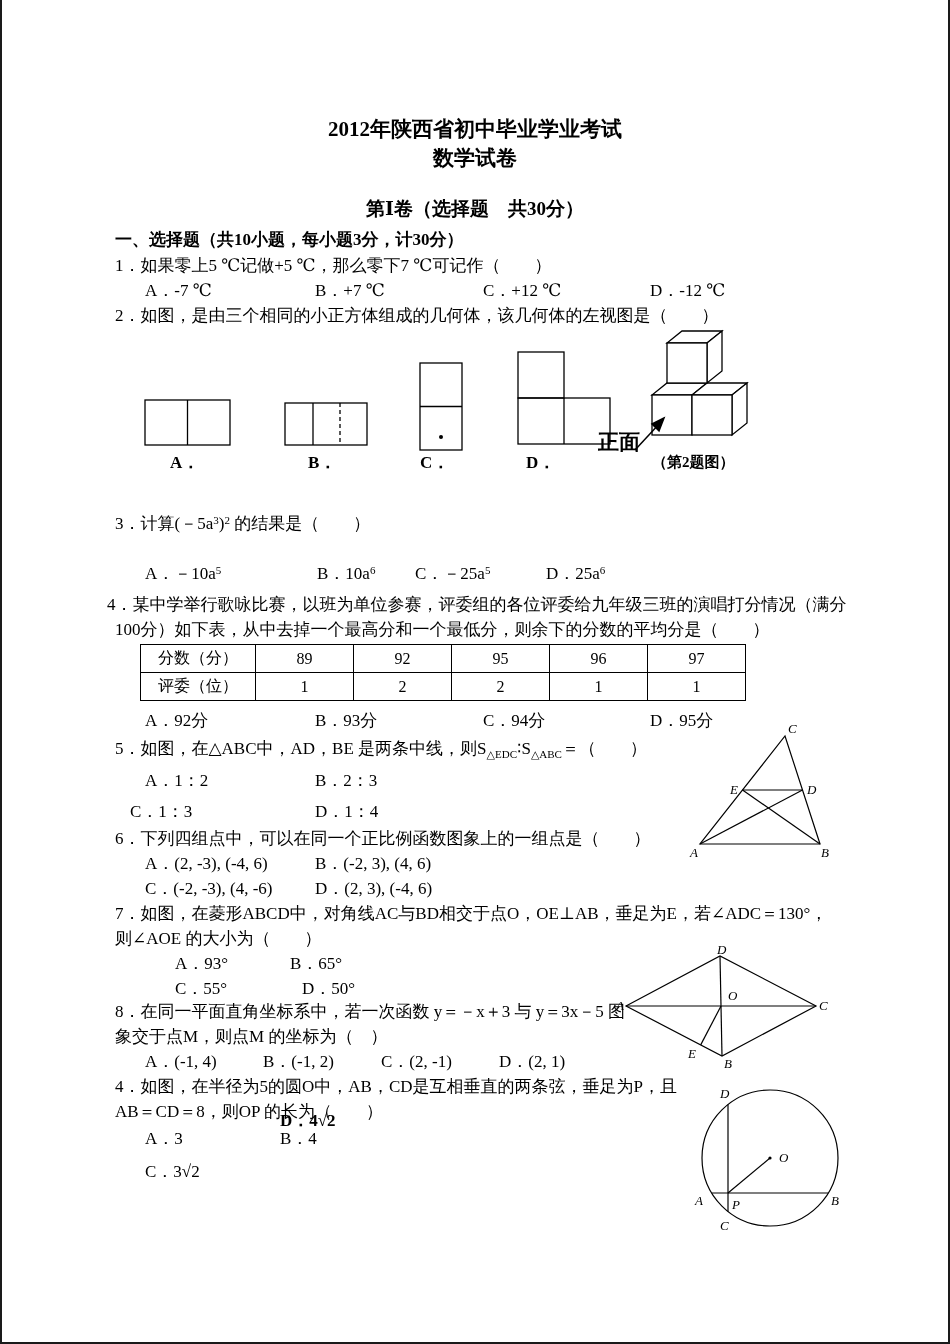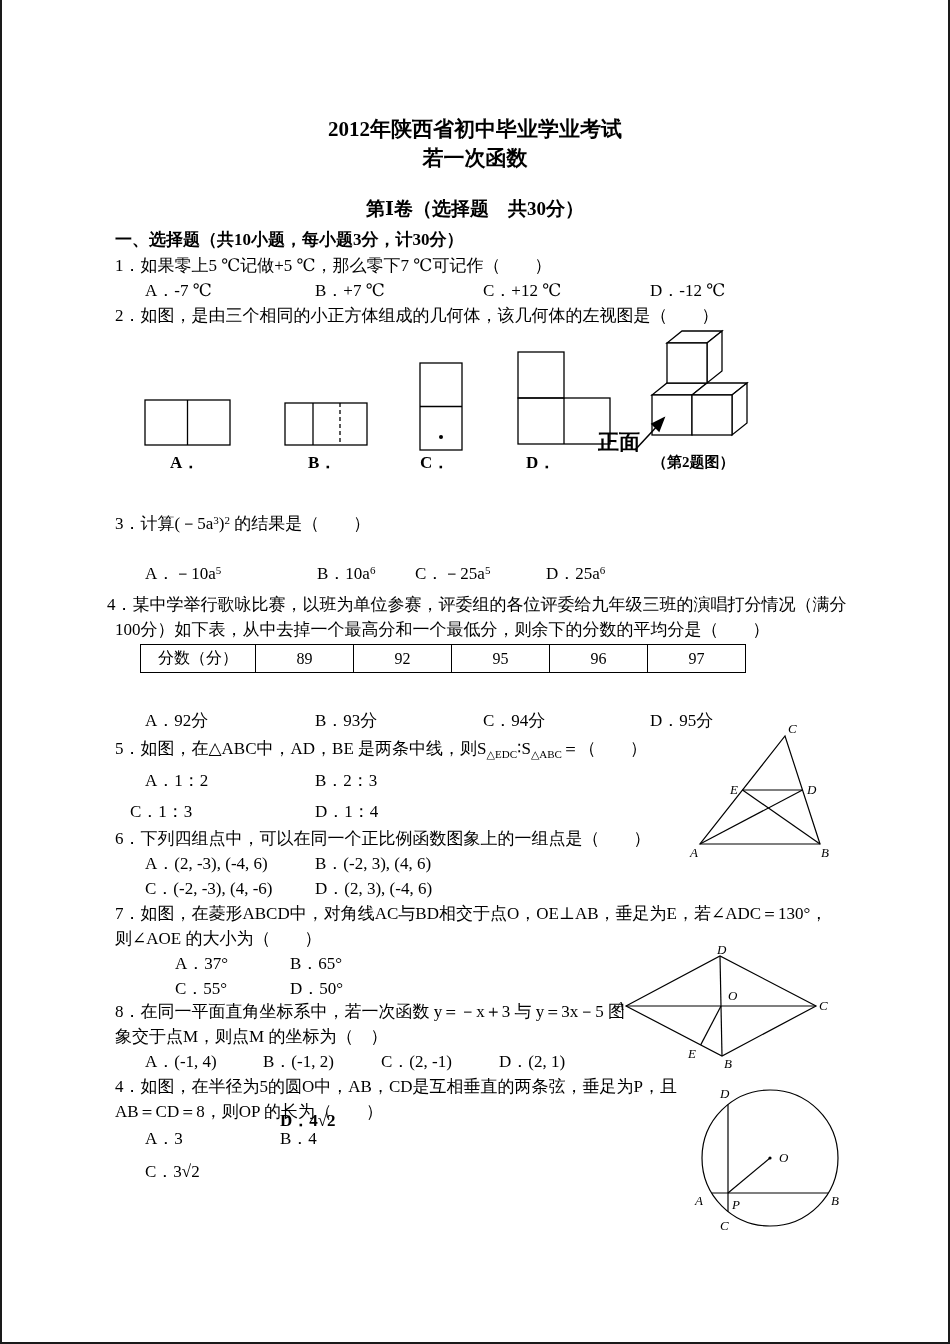--- a/index.html
+++ b/index.html
@@ -45,21 +45,21 @@
   td.cn { width:98px; }
   svg { position:absolute; overflow:visible; }
   svg text { font-size:13px; font-style:italic; font-family:"Liberation Serif","DejaVu Serif",serif; fill:#000; }
 </style>
 </head>
 <body>
 
 <div class="frame"></div>
 
 <div class="line b center title" style="top:115px;">2012年陕西省初中毕业学业考试</div>
-<div class="line b center title" style="top:144px;">若一次函数</div>
+<div class="line b center title" style="top:144px;">数学试卷</div>
 <div class="line b center sec" style="top:196px;">第Ⅰ卷（选择题　共30分）</div>
 <div class="line b" style="left:115px; top:227px;">一、选择题（共10小题，每小题3分，计30分）</div>
 
 <div class="line" style="left:115px; top:253px;">1．如果零上5 ℃记做+5 ℃，那么零下7 ℃可记作（　　）</div>
 <div class="line" style="left:145px; top:278px;">A．-7 ℃</div>
 <div class="line" style="left:315px; top:278px;">B．+7 ℃</div>
 <div class="line" style="left:483px; top:278px;">C．+12 ℃</div>
 <div class="line" style="left:650px; top:278px;">D．-12 ℃</div>
 
 <div class="line" style="left:115px; top:303px;">2．如图，是由三个相同的小正方体组成的几何体，该几何体的左视图是（　　）</div>
@@ -124,20 +124,28 @@
 <table class="score">
   <tbody>
       <tr>
     <td class="c0">分数（分）</td>
     <td class="cn">89</td>
     <td class="cn">92</td>
     <td class="cn">95</td>
     <td class="cn">96</td>
     <td class="cn">97</td>
   </tr>
+  <tr>
+    <td class="c0">评委（位）</td>
+    <td class="cn">1</td>
+    <td class="cn">2</td>
+    <td class="cn">2</td>
+    <td class="cn">1</td>
+    <td class="cn">1</td>
+  </tr>
 </tbody>
   </table>
 
 <div class="line" style="left:145px; top:708px;">A．92分</div>
 <div class="line" style="left:315px; top:708px;">B．93分</div>
 <div class="line" style="left:483px; top:708px;">C．94分</div>
 <div class="line" style="left:650px; top:708px;">D．95分</div>
 
 <div class="line" style="left:115px; top:736px;"><span>5．如图，在△ABC中，AD，BE 是两条中线，则S</span><span class="sub">△EDC</span><span>∶S</span><span class="sub">△ABC</span><span>＝（　　）</span></div>
 <div class="line" style="left:145px; top:768px;">A．1：2</div>
@@ -160,24 +168,24 @@
 </svg>
 
 <div class="line" style="left:115px; top:826px;">6．下列四组点中，可以在同一个正比例函数图象上的一组点是（　　）</div>
 <div class="line" style="left:145px; top:851px;">A．(2, -3), (-4, 6)</div>
 <div class="line" style="left:315px; top:851px;">B．(-2, 3), (4, 6)</div>
 <div class="line" style="left:145px; top:876px;">C．(-2, -3), (4, -6)</div>
 <div class="line" style="left:315px; top:876px;">D．(2, 3), (-4, 6)</div>
 
 <div class="line" style="left:115px; top:901px;">7．如图，在菱形ABCD中，对角线AC与BD相交于点O，OE⊥AB，垂足为E，若∠ADC＝130°，</div>
 <div class="line" style="left:115px; top:926px;">则∠AOE 的大小为（　　）</div>
-<div class="line" style="left:175px; top:951px;">A．37°</div>
+<div class="line" style="left:175px; top:951px;">A．93°</div>
 <div class="line" style="left:290px; top:951px;">B．65°</div>
 <div class="line" style="left:175px; top:976px;">C．55°</div>
-<div class="line" style="left:290px; top:976px;">D．50°</div>
+<div class="line" style="left:302px; top:976px;">D．50°</div>
 
 <svg style="left:616px; top:944px;" width="210" height="125" viewBox="0 0 210 125">
   <g stroke="#000" stroke-width="1.2" fill="none">
     <polygon points="10,62 104,12 200,62 106,112"></polygon>
     <line x1="10" y1="62" x2="200" y2="62"></line>
     <line x1="104" y1="12" x2="106" y2="112"></line>
     <line x1="105" y1="62" x2="84.7" y2="100.9"></line>
   </g>
   <text x="101" y="10">D</text>
   <text x="112" y="56">O</text>

